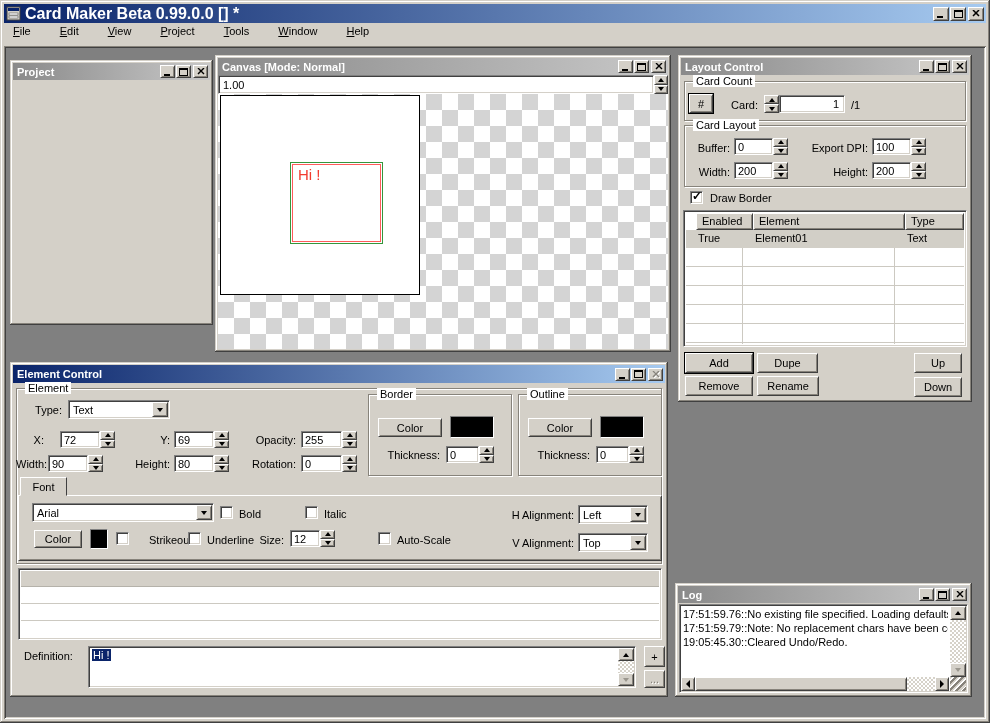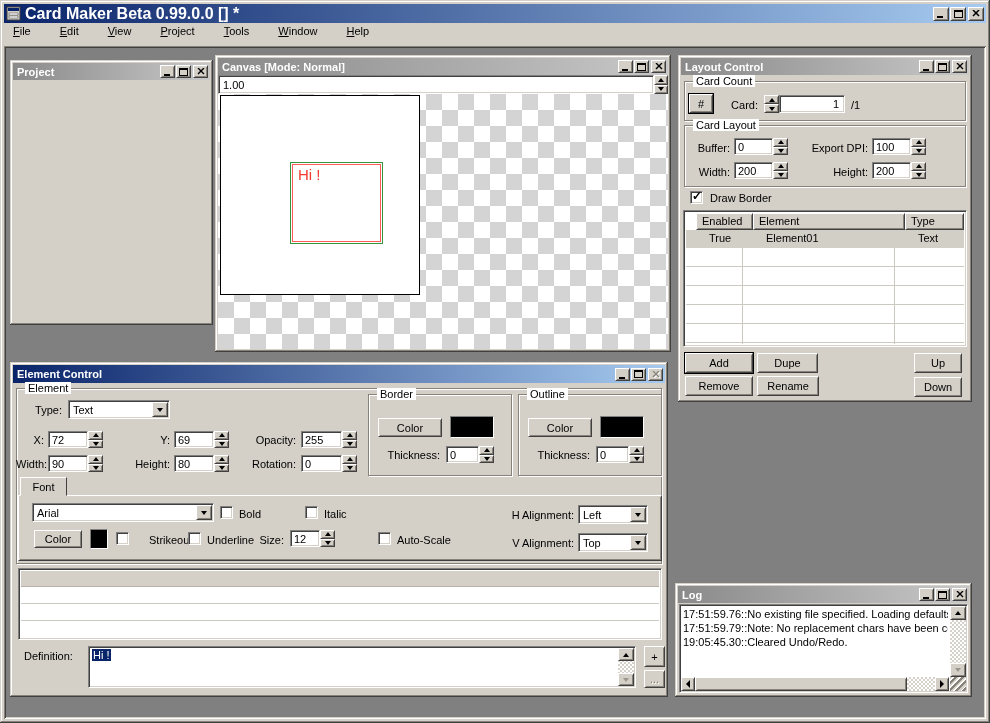--- a/index.html
+++ b/index.html
@@ -95,21 +95,21 @@
   .tsel { background:#d4d0c8; padding:0 2px; }
 
   
   .lct { position:absolute; background:#fff; border:1px solid; border-color:#808080 #fff #fff #808080;
     box-shadow: inset 1px 1px 0 #404040, inset -1px -1px 0 #d4d0c8; }
   .lct .in { position:absolute; inset:2px; display:flex; flex-direction:column; overflow:hidden; }
   .hrow { display:flex; height:17px;padding-left:10px; }
   .hc { background:#d4d0c8; border:1px solid; border-color:#fff #404040 #404040 #fff;
     box-shadow: inset 1px 1px 0 #d4d0c8, inset -1px -1px 0 #87837b; padding:1px 5px 0; overflow:hidden; }
   .drow { display:flex; height:18px; background:#d2cfc7; }
-  .dc { padding:2px 23px 0; overflow:hidden; }
+  .dc { padding:2px 12px 0; overflow:hidden; }
   .rest { flex:1; position:relative;
     background-image:repeating-linear-gradient(to bottom, transparent 0 18px, #ccc9c1 18px 19px); }
   .vl { position:absolute; top:0; bottom:0; width:1px; background:#ccc9c1; }
 
   
   .egrid { position:absolute; background:#fff; border:1px solid; border-color:#808080 #fff #fff #808080;
     box-shadow: inset 1px 1px 0 #404040, inset -1px -1px 0 #d4d0c8; }
   .egrid .in { position:absolute; inset:2px; display:flex; flex-direction:column; }
   .egrid .gh { height:16px; background:#d4d0c8; border-bottom:1px solid #b5b2aa; }
   .egrid .gbody { flex:1; background-image:repeating-linear-gradient(to bottom, transparent 0 16px, #ccc9c1 16px 17px); }
@@ -364,21 +364,21 @@
 
       <span class="lbl r" style="left:18px;top:42px;width:34px">Type:</span>
       <span class="combo" style="left:58px;top:38px;width:102px">
         <span class="cv">Text</span>
         <span class="dd">
             <i class="tdn"></i>
           </span>
       </span>
 
       <span class="lbl r" style="left:14px;top:72px;width:20px">X:</span>
-      <span class="nud" style="left:38px;top:69px;width:55px">
+      <span class="nud" style="left:50px;top:69px;width:55px">
         <span class="f">72</span>
         <span class="spin">
           <span class="sb">
               <i class="tu"></i>
             </span>
           <span class="sb">
               <i class="tdn"></i>
             </span>
         </span>
       </span>

